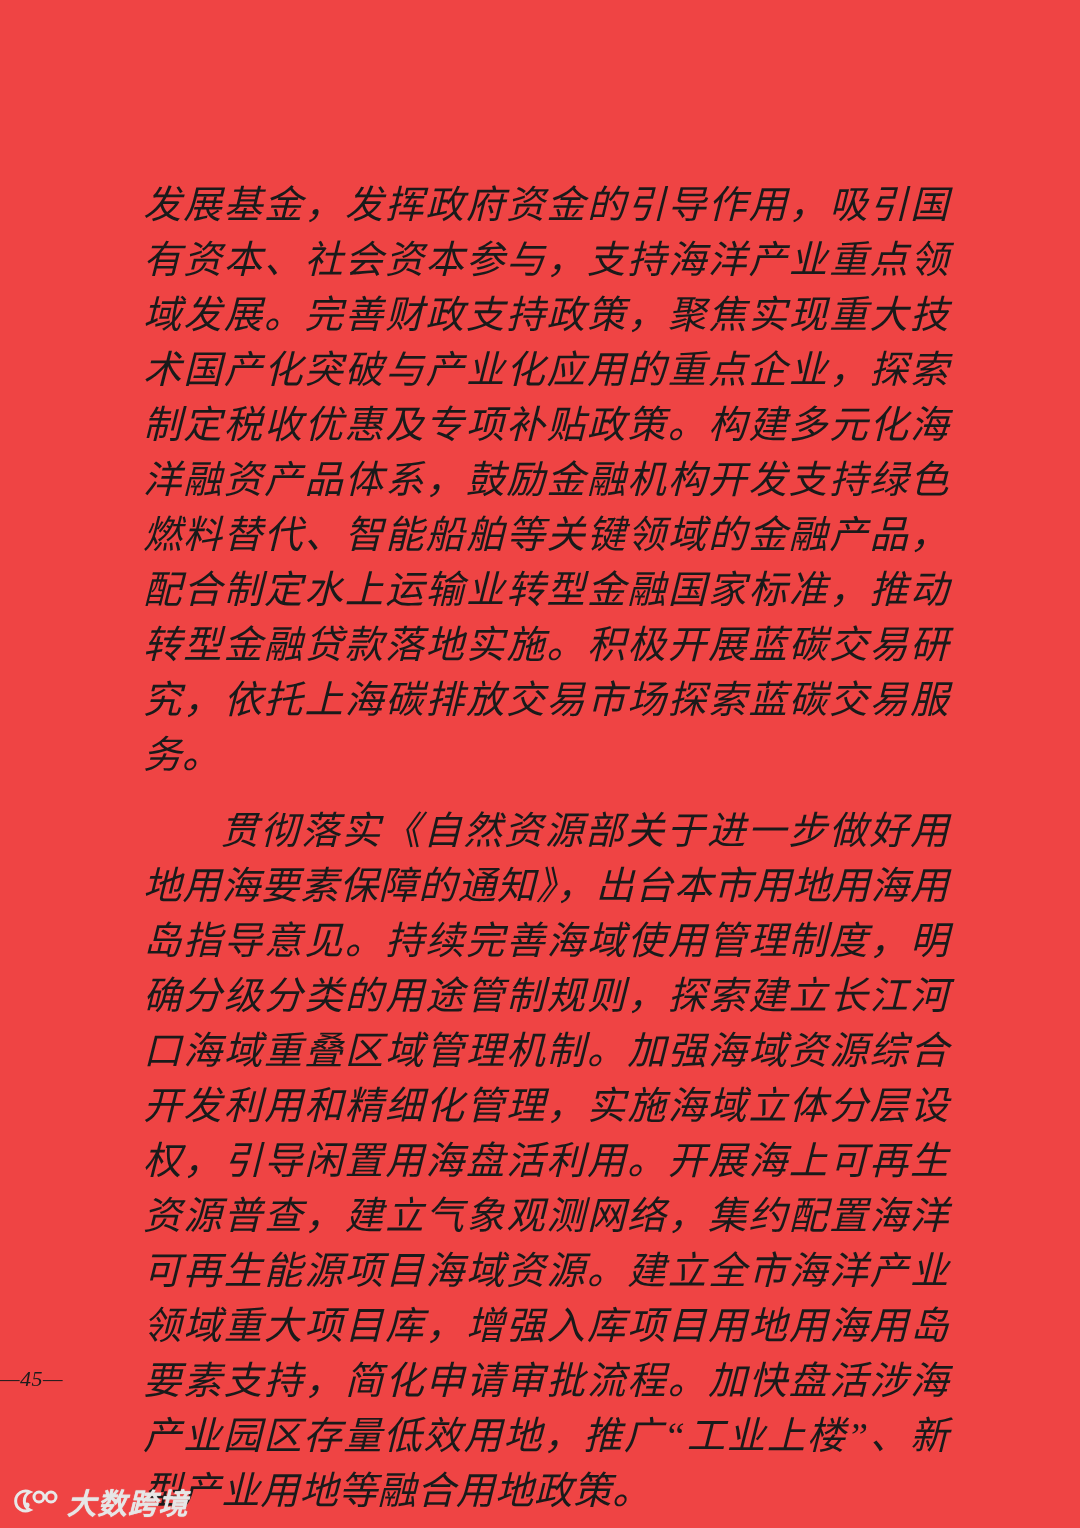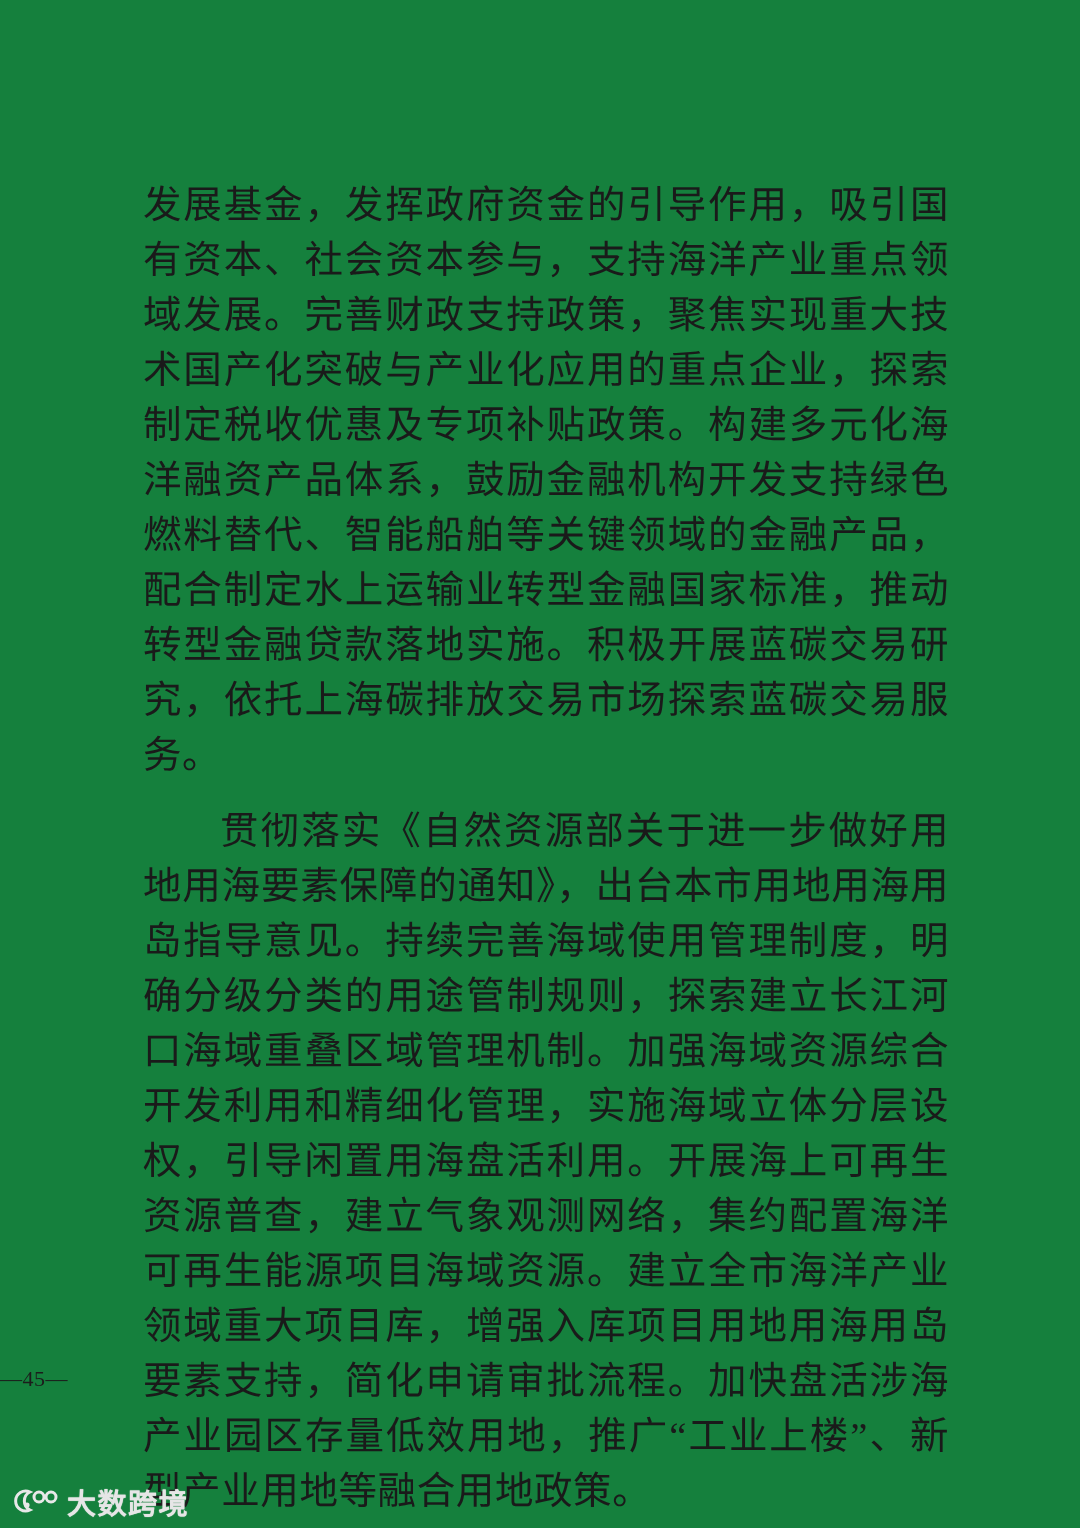--- a/index.html
+++ b/index.html
@@ -13,21 +13,22 @@
     font-family: "Liberation Serif", "DejaVu Serif", serif;
     color: #1c1c1c;
     position: relative;
     overflow: hidden;
     -webkit-font-smoothing: antialiased;
   }
 
   .page {
     position: absolute;
     inset: 0;
-    background: #15803d;
+    background: #ef4444;
+    font-style: italic;
   }
 
   .content {
     position: absolute;
     left: 143px;
     top: 178px;
     width: 806px;
   }
 
   .para {

